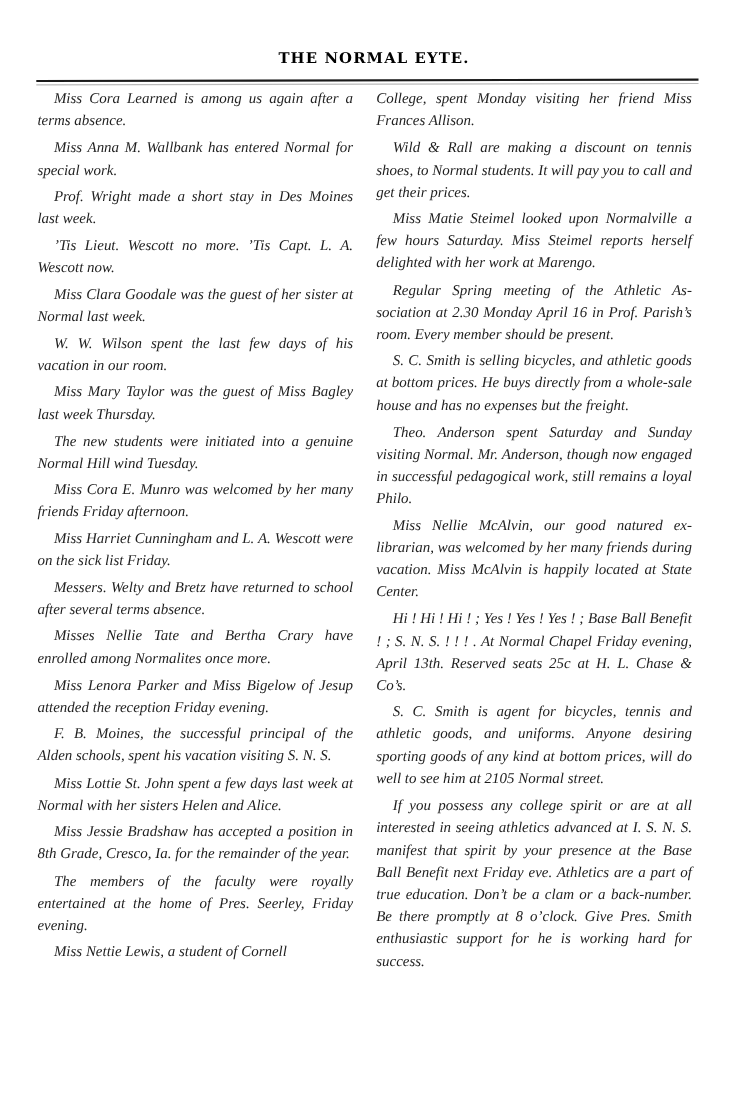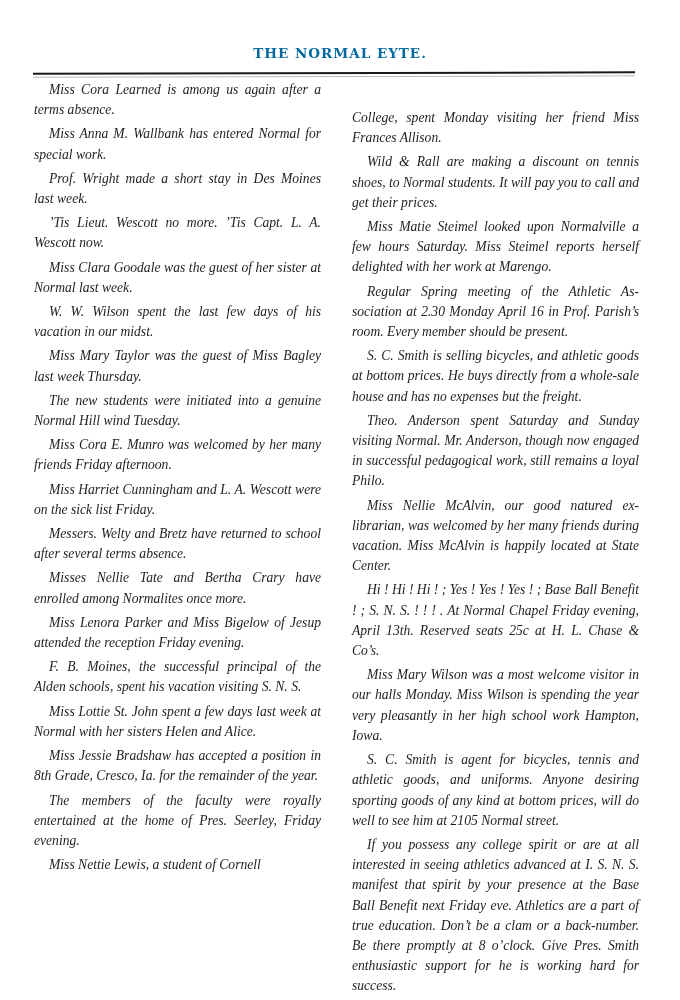--- a/index.html
+++ b/index.html
@@ -24,21 +24,21 @@
     .running-head {
       position: absolute;
       top: 45px;
       left: 0;
       width: 680px;
       text-align: center;
       font-family: "DejaVu Serif", serif;
       font-weight: bold;
       font-size: 13.5px;
       letter-spacing: 1px;
-      color: #0369a1;
+      color: #000000;
     }
     .head-rule {
       position: absolute;
       top: 72px;
       left: 33px;
       width: 602px;
       height: 2px;
       background: #1a1a1a;
       transform: rotate(-0.12deg);
     }
@@ -59,23 +59,22 @@
       font-size: 13.6px;
       line-height: 20.2px;
       text-align: justify;
       hyphens: manual;
     }
     .col-left {
       left: 34px;
       width: 287px;
     }
     .col-right {
-      left: 352px;
+      left: 342px;
       width: 287px;
-      margin-top: 28px;
     }
     .para {
       margin: 0 0 4px 0;
       text-indent: 15px;
       font-style: italic;
     }
     .para.continued {
       text-indent: 0;
     }
   </style>
@@ -87,21 +86,21 @@
   <div class="running-head">THE NORMAL EYTE.</div>
   <div class="head-rule"></div>
   <div class="head-rule-thin"></div>
 
   <div class="column col-left">
     <p class="para">Miss Cora Learned is among us again after a terms absence.</p>
     <p class="para">Miss Anna M. Wallbank has entered Normal for special work.</p>
     <p class="para">Prof. Wright made a short stay in Des Moines last week.</p>
     <p class="para">’Tis Lieut. Wescott no more. ’Tis Capt. L. A. Wescott now.</p>
     <p class="para">Miss Clara Goodale was the guest of her sister at Normal last week.</p>
-    <p class="para">W. W. Wilson spent the last few days of his vacation in our midst.</p>
+    <p class="para">W. W. Wilson spent the last few days of his vacation in our room.</p>
     <p class="para">Miss Mary Taylor was the guest of Miss Bagley last week Thursday.</p>
     <p class="para">The new students were initiated into a gen­uine Normal Hill wind Tuesday.</p>
     <p class="para">Miss Cora E. Munro was welcomed by her many friends Friday afternoon.</p>
     <p class="para">Miss Harriet Cunningham and L. A. Wes­cott were on the sick list Friday.</p>
     <p class="para">Messers. Welty and Bretz have returned to school after several terms absence.</p>
     <p class="para">Misses Nellie Tate and Bertha Crary have enrolled among Normalites once more.</p>
     <p class="para">Miss Lenora Parker and Miss Bigelow of Jesup attended the reception Friday evening.</p>
     <p class="para">F. B. Moines, the successful principal of the Alden schools, spent his vacation visiting S. N. S.</p>
     <p class="para">Miss Lottie St. John spent a few days last week at Normal with her sisters Helen and Alice.</p>
     <p class="para">Miss Jessie Bradshaw has accepted a posi­tion in 8th Grade, Cresco, Ia. for the remainder of the year.</p>
@@ -111,18 +110,17 @@
 
   <div class="column col-right">
     <p class="para continued">College, spent Monday visiting her friend Miss Frances Allison.</p>
     <p class="para">Wild &amp; Rall are making a discount on ten­nis shoes, to Normal students. It will pay you to call and get their prices.</p>
     <p class="para">Miss Matie Steimel looked upon Normal­ville a few hours Saturday. Miss Steimel re­ports herself delighted with her work at Ma­rengo.</p>
     <p class="para">Regular Spring meeting of the Athletic As­sociation at 2.30 Monday April 16 in Prof. Parish’s room. Every member should be present.</p>
     <p class="para">S. C. Smith is selling bicycles, and athletic goods at bottom prices. He buys directly from a whole-sale house and has no expenses but the freight.</p>
     <p class="para">Theo. Anderson spent Saturday and Sunday visiting Normal. Mr. Anderson, though now engaged in successful pedagogical work, still remains a loyal Philo.</p>
     <p class="para">Miss Nellie McAlvin, our good natured ex-librarian, was welcomed by her many friends during vacation. Miss McAlvin is happily located at State Center.</p>
     <p class="para">Hi ! Hi ! Hi ! ; Yes ! Yes ! Yes ! ; Base Ball Benefit ! ; S. N. S. ! ! ! . At Normal Chapel Friday evening, April 13th. Reserved seats 25c at H. L. Chase &amp; Co’s.</p>
-    <p class="para">Miss Mary Wilson was a most welcome vis­itor in our halls Monday. Miss Wilson is spending the year very pleasantly in her high school work Hampton, Iowa.</p>
     <p class="para">S. C. Smith is agent for bicycles, tennis and athletic goods, and uniforms. Anyone desir­ing sporting goods of any kind at bottom prices, will do well to see him at 2105 Normal street.</p>
     <p class="para">If you possess any college spirit or are at all interested in seeing athletics advanced at I. S. N. S. manifest that spirit by your presence at the Base Ball Benefit next Friday eve. Ath­letics are a part of true education. Don’t be a clam or a back-number. Be there promptly at 8 o’clock. Give Pres. Smith enthusiastic support for he is working hard for success.</p>
   </div>
 
 </div>
 
 </body></html>

